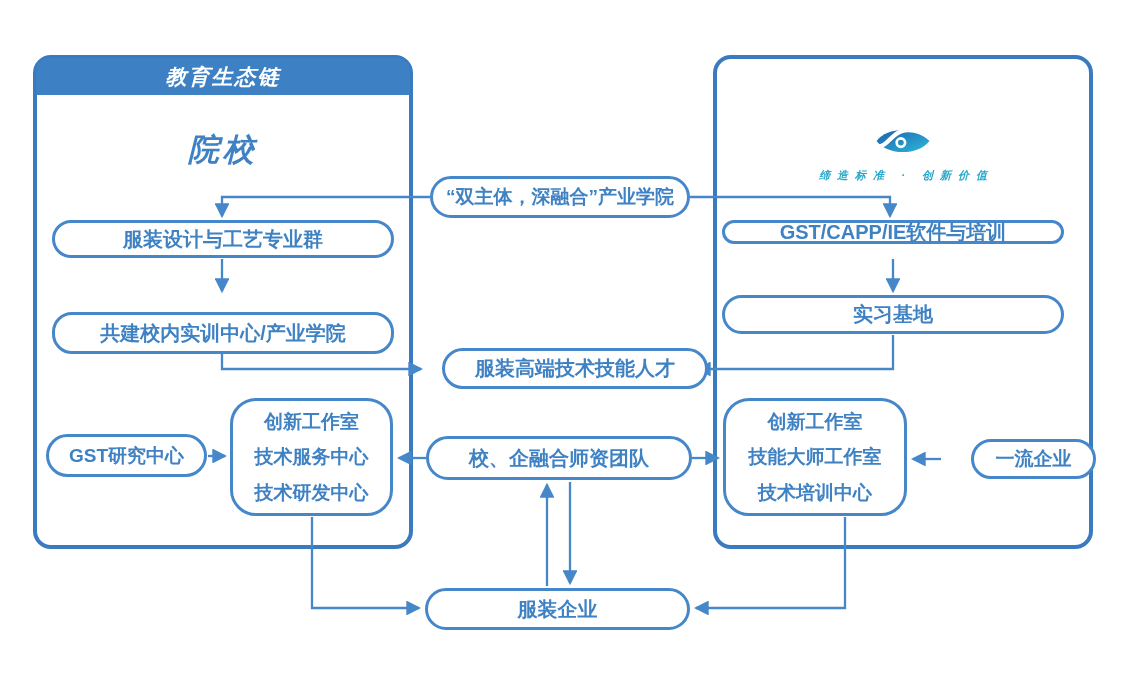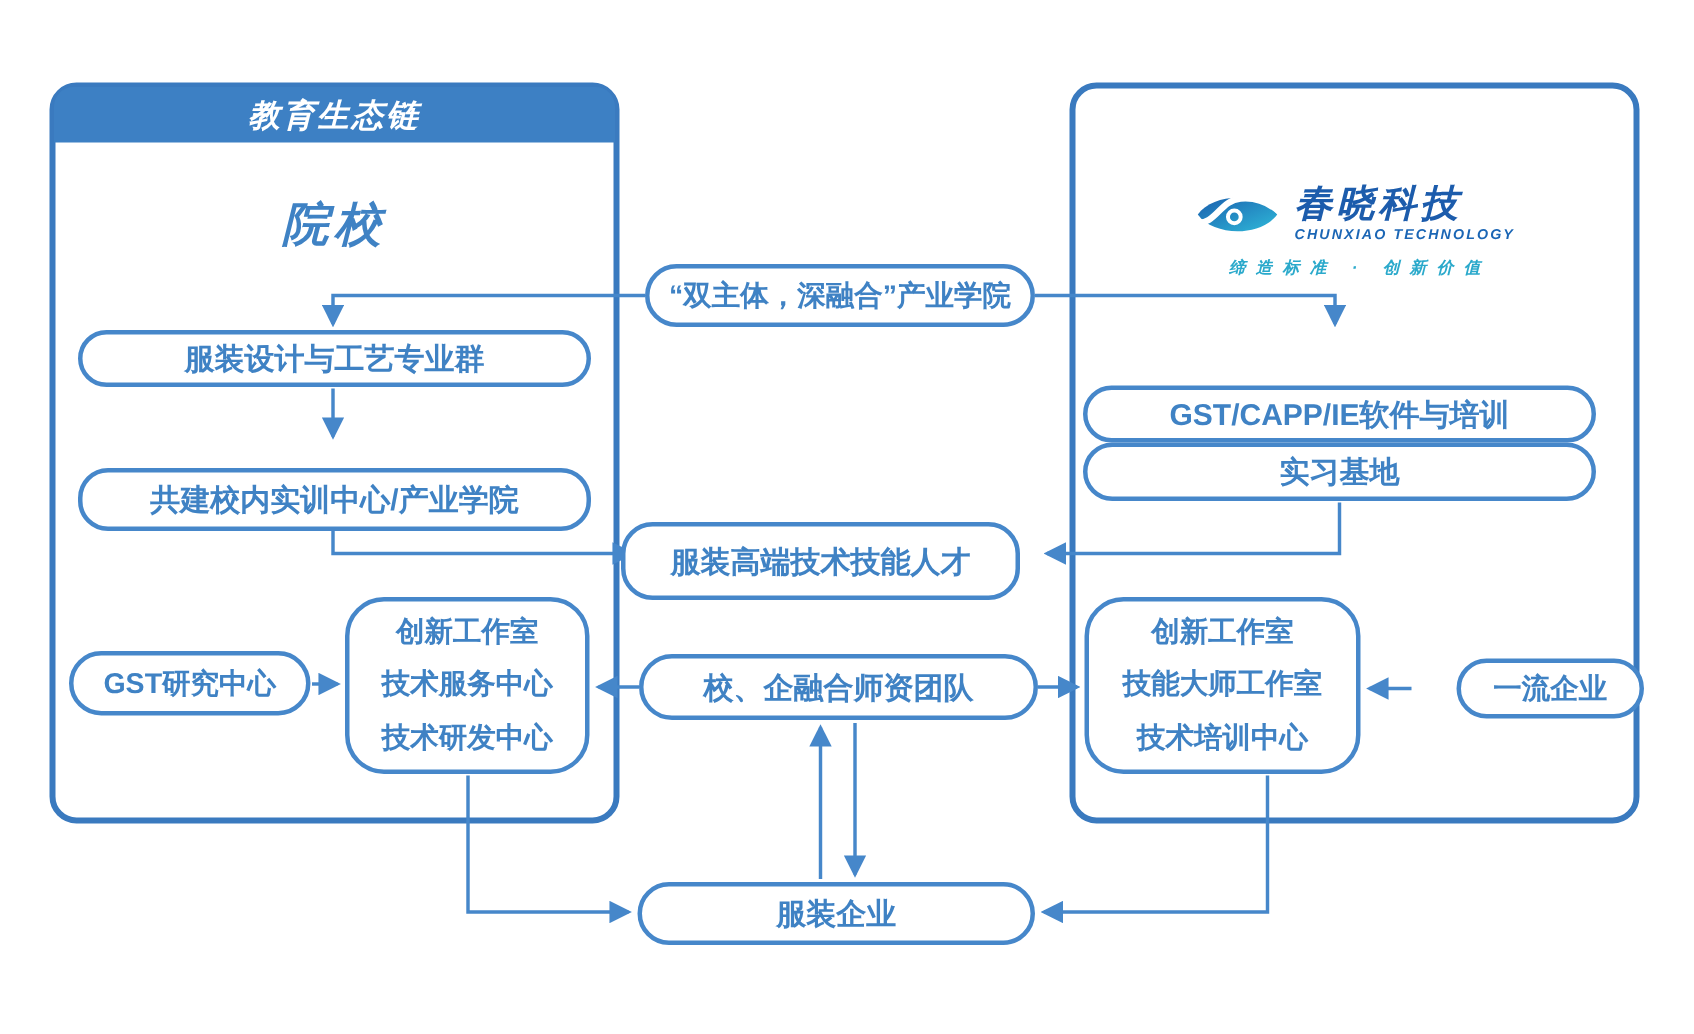--- a/index.html
+++ b/index.html
@@ -42,23 +42,23 @@
   
   .node {
     position:absolute; background:#fff;
     border:3px solid var(--node_border); color:var(--node_text);
     display:flex; align-items:center; justify-content:center;
     font-weight:bold; font-size:20px; white-space:nowrap; z-index:3;
   }
   #n-industry-college    { left:430px; top:176px; width:260px; height:42px; border-radius:22px; font-size:19px; }
   #n-fashion-design      { left:52px;  top:220px; width:342px; height:38px; border-radius:20px; }
   #n-training-center     { left:52px;  top:312px; width:342px; height:42px; border-radius:20px; }
-  #n-gst-capp            { left:722px; top:220px; width:342px; height:38px; border-radius:20px;margin-top:37px; }
+  #n-gst-capp            { left:722px; top:220px; width:342px; height:24px; border-radius:20px; }
   #n-internship          { left:722px; top:295px; width:342px; height:39px; border-radius:20px; }
-  #n-talent              { left:414px; top:348px; width:266px; height:52px; border-radius:21px; }
+  #n-talent              { left:442px; top:348px; width:266px; height:41px; border-radius:21px; }
   #n-teacher-team        { left:426px; top:436px; width:266px; height:44px; border-radius:22px; }
   #n-gst-research        { left:46px;  top:434px; width:161px; height:43px; border-radius:22px; font-size:19px; }
   #n-left-centers        { left:230px; top:398px; width:163px; height:118px; border-radius:26px;
                            flex-direction:column; font-size:19px; line-height:1.85; }
   #n-right-centers       { left:723px; top:398px; width:184px; height:118px; border-radius:26px;
                            flex-direction:column; font-size:19px; line-height:1.85; }
   #n-top-enterprise      { left:971px; top:439px; width:125px; height:40px; border-radius:20px; font-size:19px; }
   #n-garment-enterprise  { left:425px; top:588px; width:265px; height:42px; border-radius:21px; }
 
   
@@ -86,24 +86,20 @@
           <defs>
             <linearGradient id="lg1" x1="0%" y1="0%" x2="100%" y2="100%">
               <stop offset="0%" stop-color="#1a5fae"></stop>
               <stop offset="100%" stop-color="#2fb9d9"></stop>
             </linearGradient>
           </defs>
           <path d="M4,34 C24,6 84,6 104,34 C84,62 24,62 4,34 Z" fill="url(#lg1)"></path>
           <path d="M2,44 C26,48 32,16 58,14 C78,12 94,20 106,30" stroke="#ffffff" stroke-width="8" fill="none"></path>
           <circle cx="50" cy="37" r="8" fill="none" stroke="#ffffff" stroke-width="5"></circle>
         </svg>
-        <div class="logo-text">
-          <div class="logo-cn">春晓科技</div>
-          <div class="logo-en">CHUNXIAO TECHNOLOGY</div>
-        </div>
       </div>
       <div class="logo-tagline">缔造标准 · 创新价值</div>
     </div>
   </section>
 
   <svg class="connectors" width="1129" height="689" viewBox="0 0 1129 689" aria-hidden="true">
     <defs>
       <marker id="arr" viewBox="0 0 10 10" refX="8.5" refY="5" markerWidth="6.5" markerHeight="6.5" orient="auto-start-reverse">
         <path d="M0,0 L10,5 L0,10 z" fill="#4687ca"></path>
       </marker>

